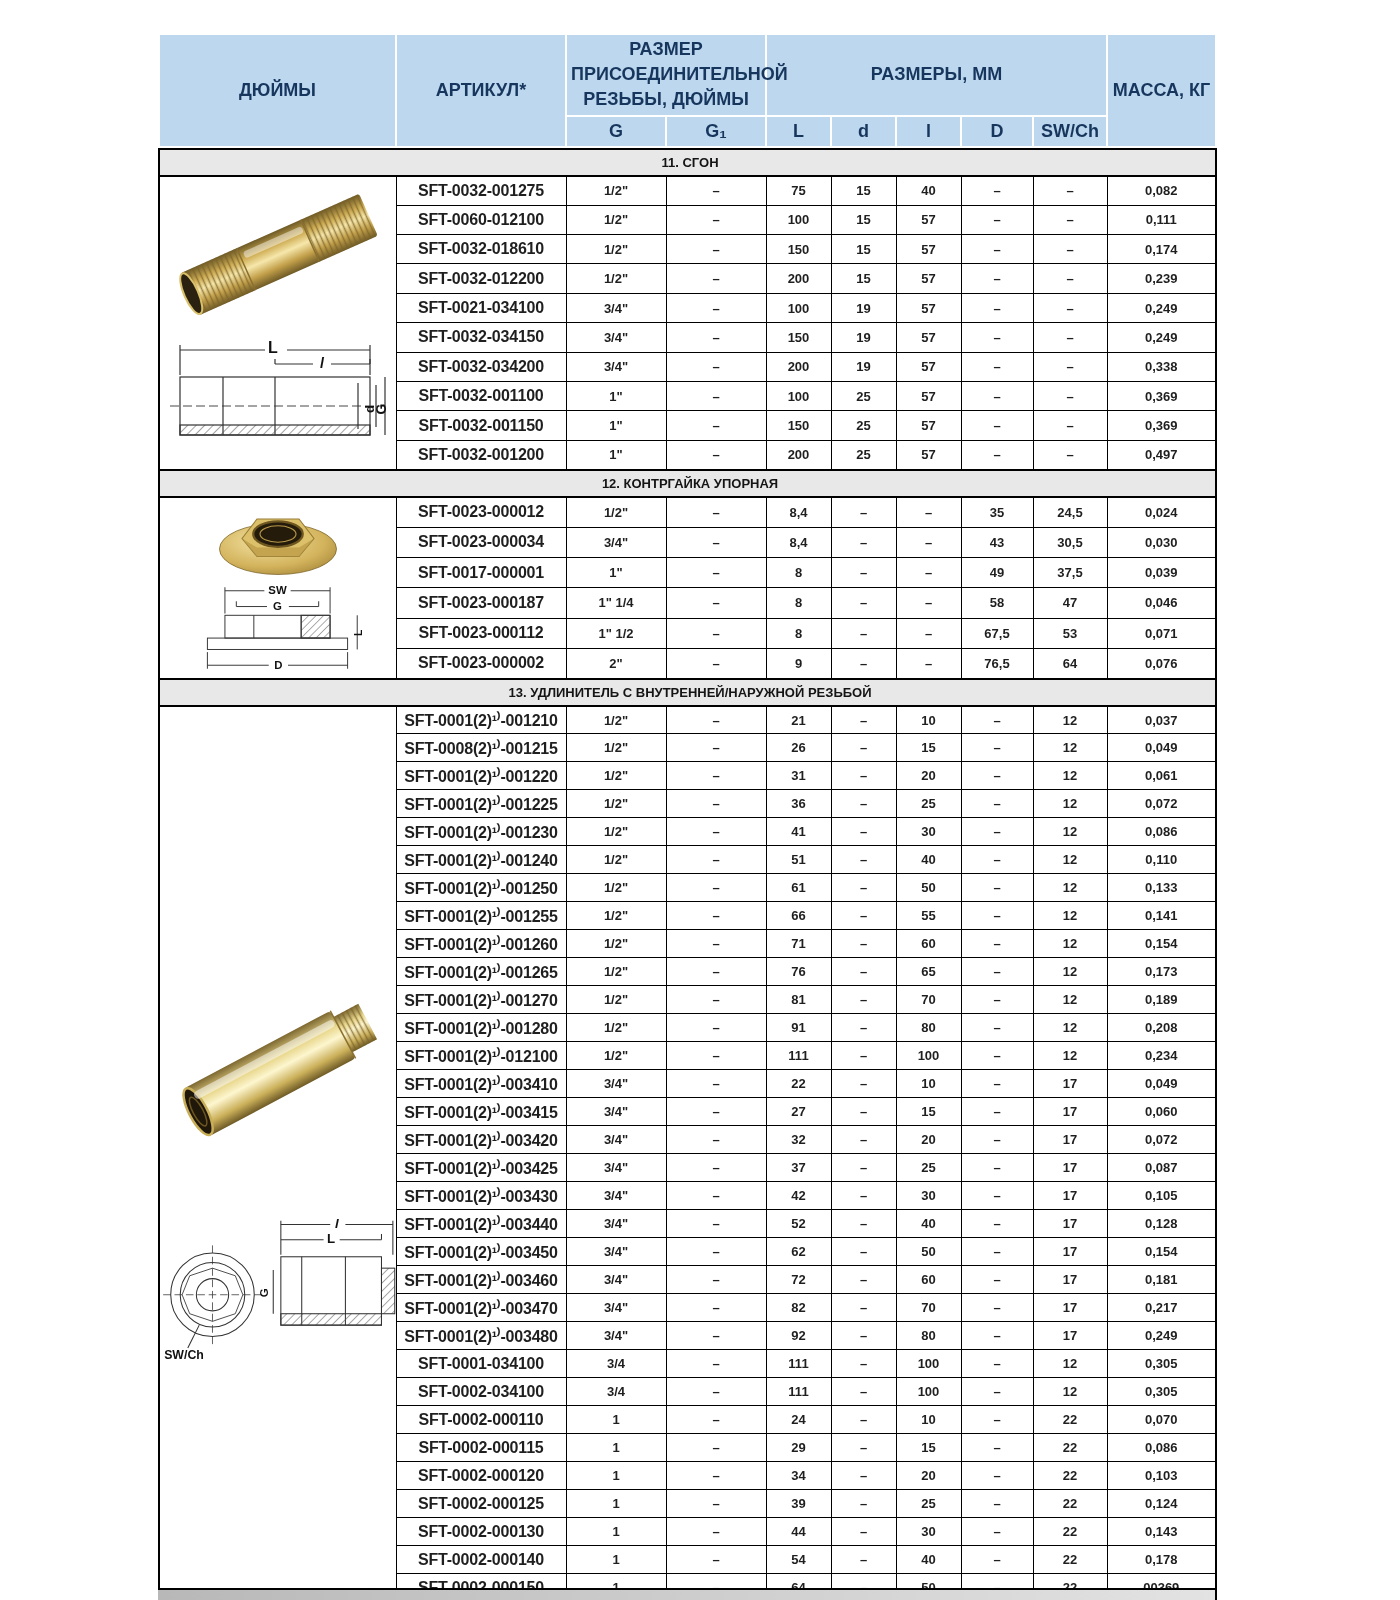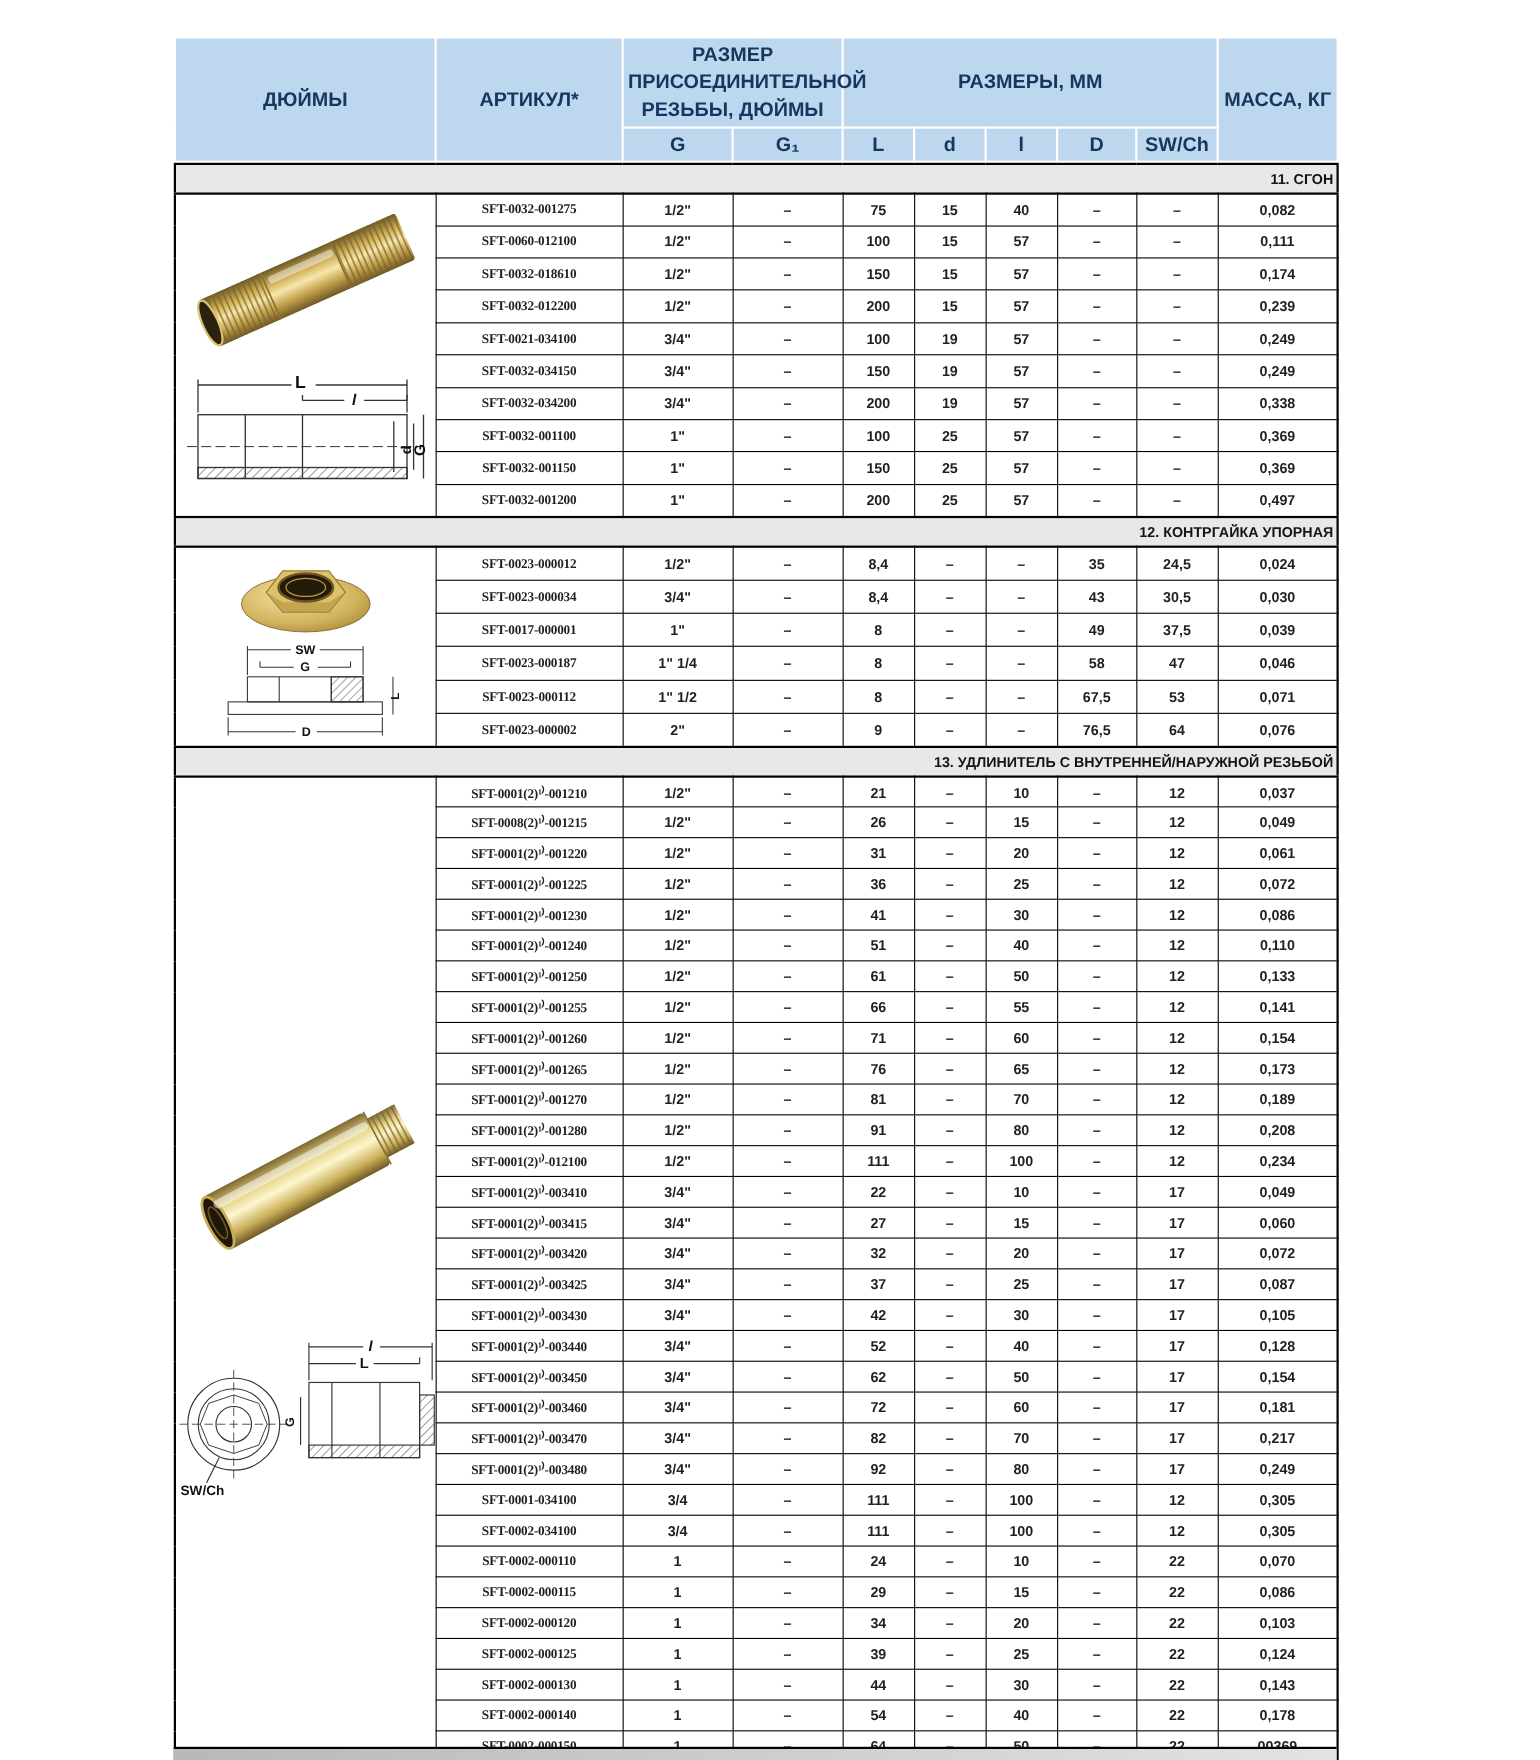--- a/index.html
+++ b/index.html
@@ -33,24 +33,24 @@
     font-size:13px;
     font-weight:600;
     color:#1f1f1f;
     padding:0 3px;
     background:#fff;
     overflow:hidden;
     white-space:nowrap;
   }
   tbody.s11 td, tbody.s12 td { height:29px; }
   tbody.s13 td { height:28px; }
-  .body-table td.article { font-size:12px; letter-spacing:-0.2px;font-family:Liberation Serif, serif; }
+  .body-table td.article { font-size:16px; letter-spacing:-0.2px; }
   .section-row td {
     background:#e8e8e8;
-    text-align:right;
+    text-align:center;
     font-weight:bold;
     font-size:13px;
     color:#141414;
     padding-left:8px;
     height:27px !important;
     border-top:2px solid #000;
     border-bottom:2px solid #000;
   }
   td.sketch-cell { vertical-align:middle; padding:4px 2px; }
   .sketch-stack { display:flex; flex-direction:column; align-items:center; justify-content:center; gap:8px; }

